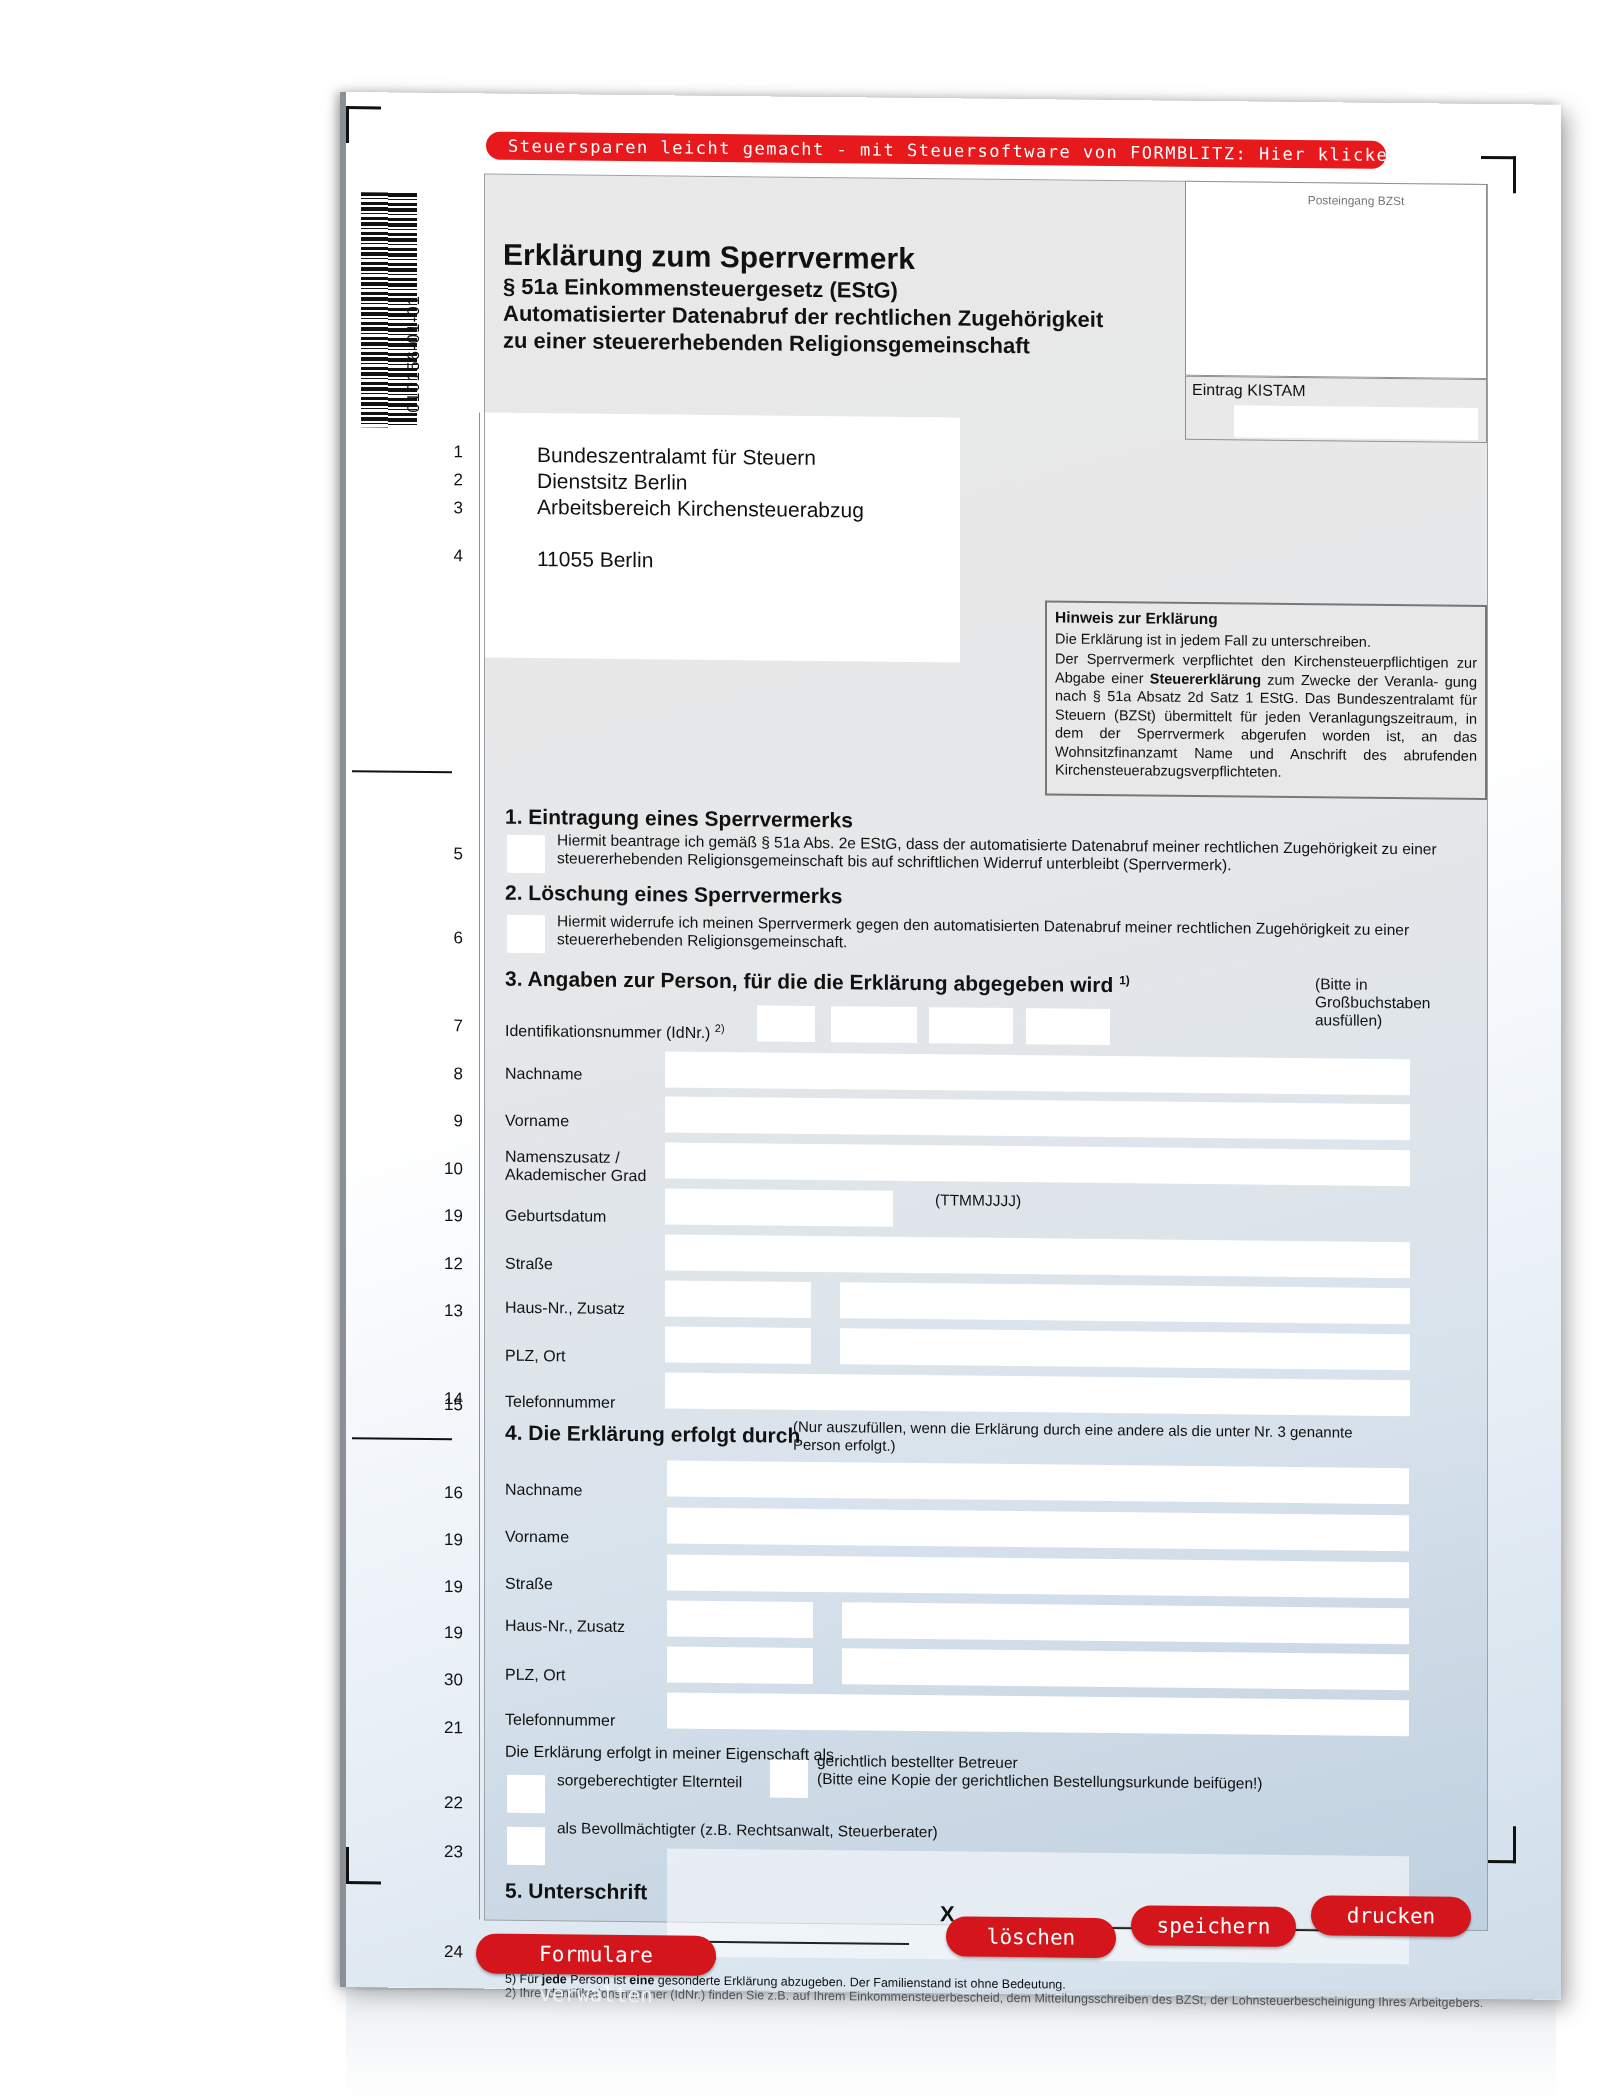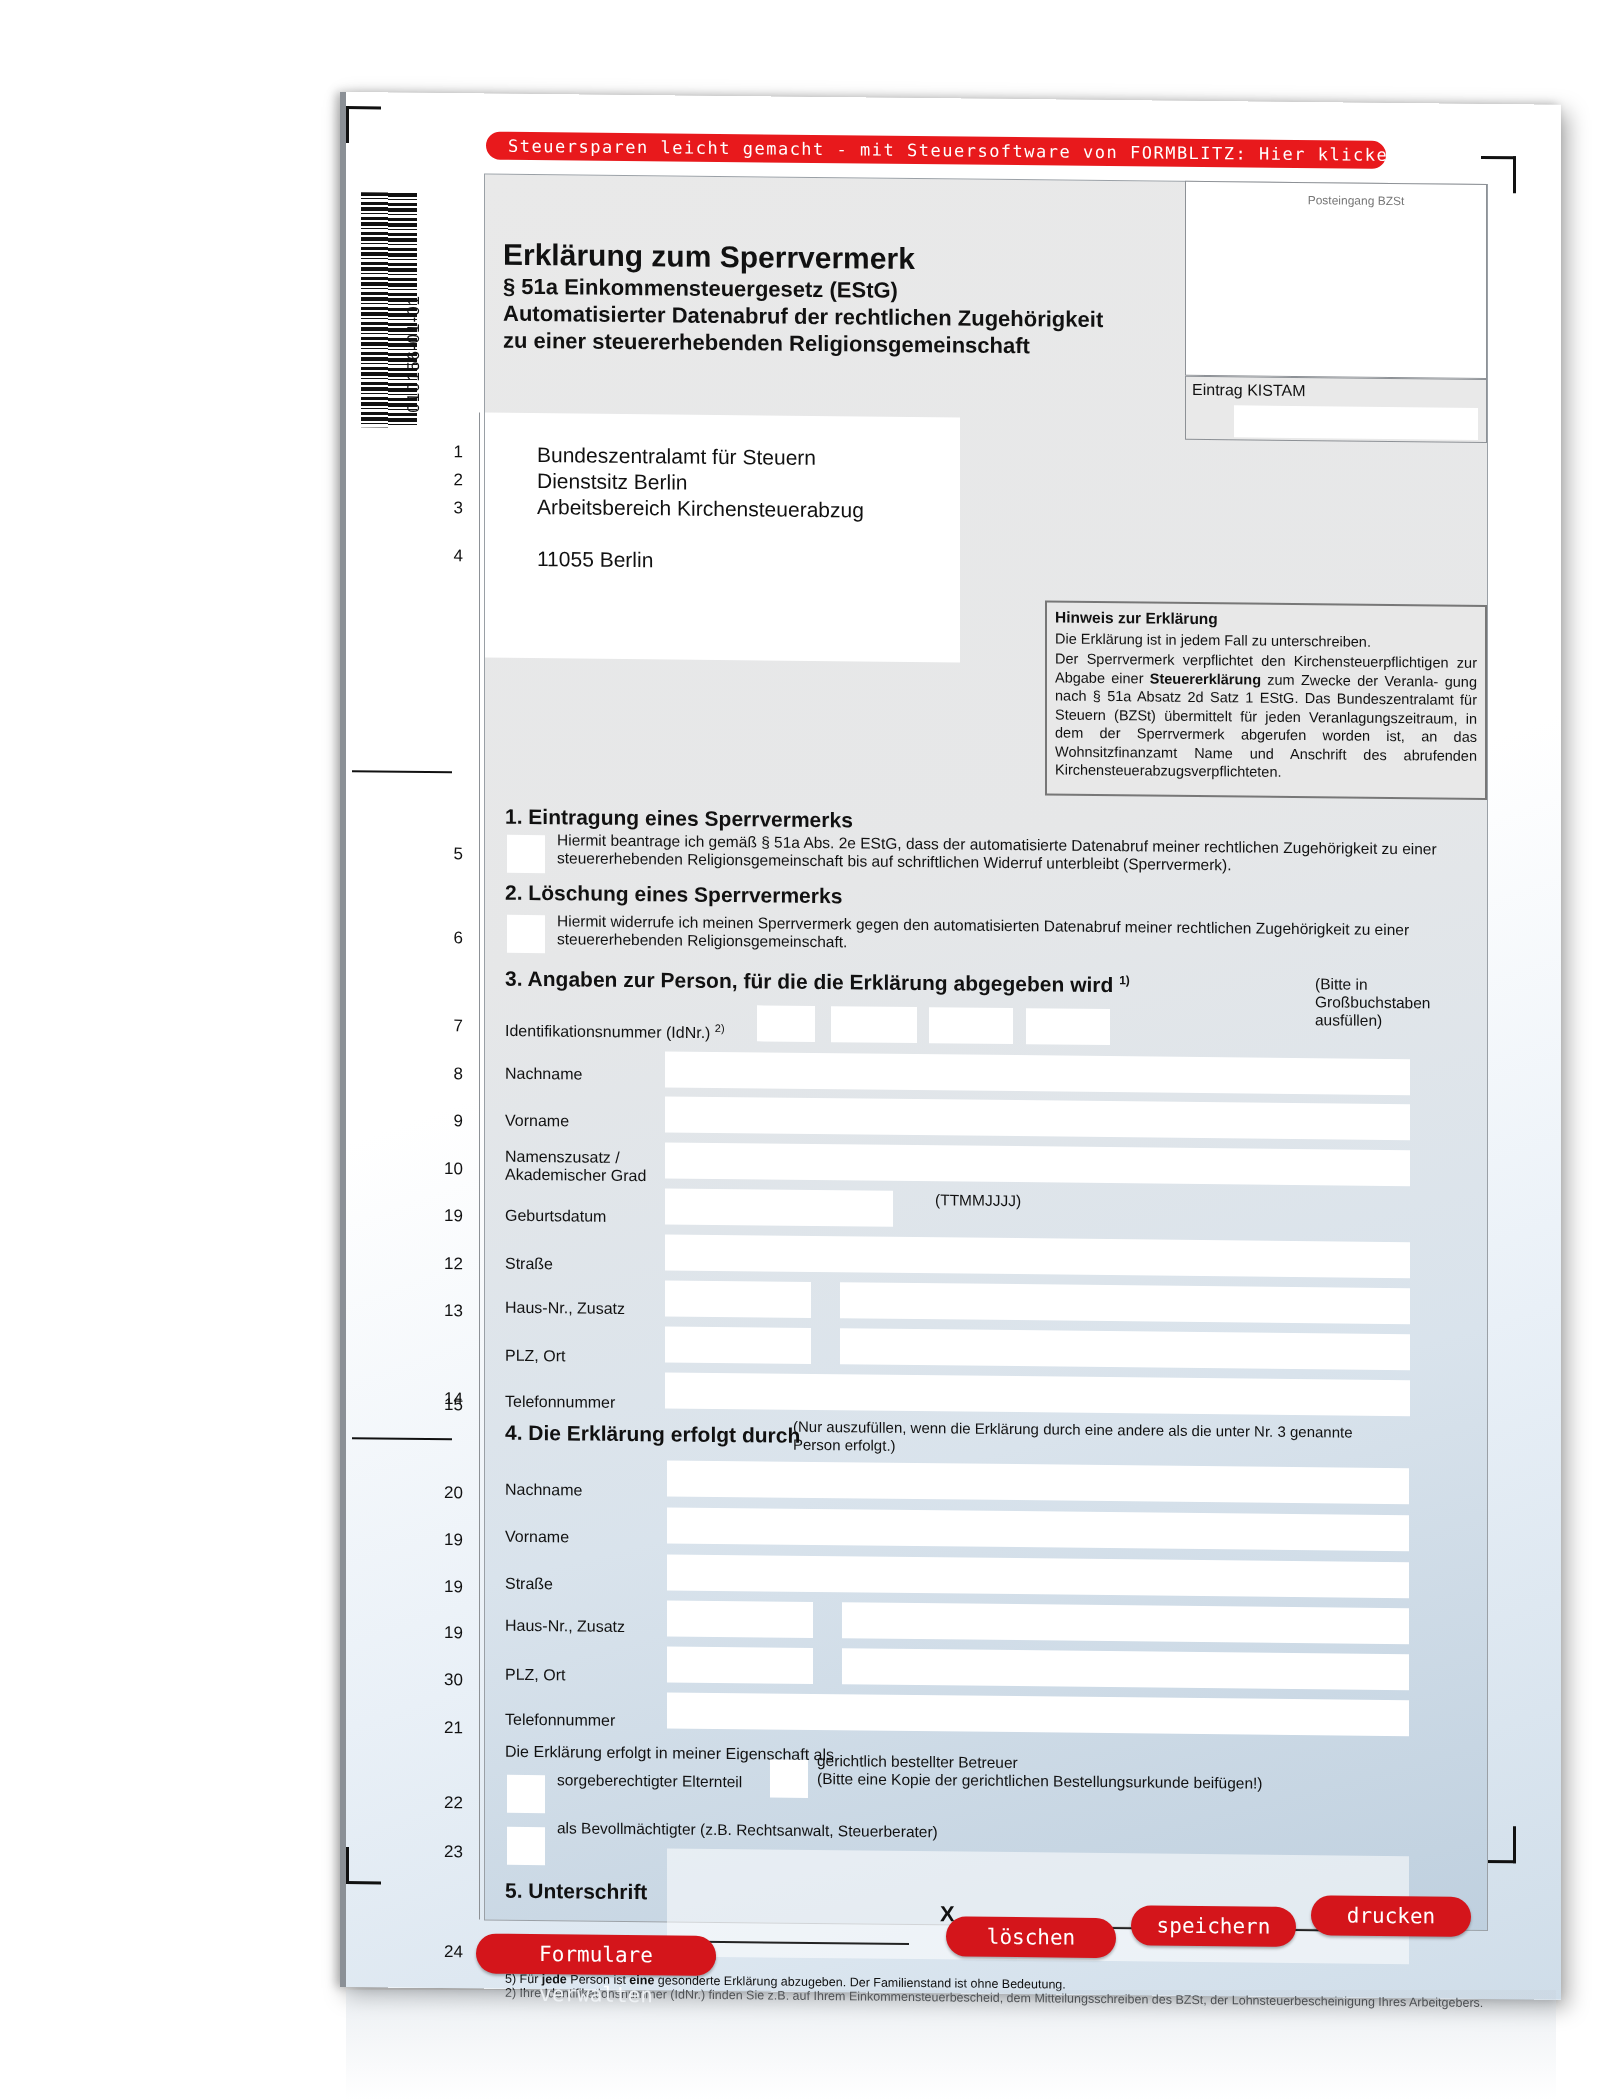--- a/index.html
+++ b/index.html
@@ -194,21 +194,21 @@
     <div class="field" style="left:355px;top:1150px;width:570px"></div>
 
     <div class="rownum" style="top:1221px">15</div>
     <div class="lbl" style="top:1218px">Telefonnummer</div>
     <div class="field" style="left:180px;top:1196px;width:745px"></div>
 
     <div class="sec" style="top:1246px">4. Die Erklärung erfolgt durch</div>
     <div class="txt" style="left:308px;top:1240px;font-size:15px">(Nur auszufüllen, wenn die Erklärung durch eine andere als die unter Nr. 3 genannte</div>
     <div class="txt" style="left:308px;top:1258px;font-size:15px">Person erfolgt.)</div>
 
-    <div class="rownum" style="top:1309px">20</div>
+    <div class="rownum" style="top:1309px">16</div>
     <div class="lbl" style="top:1306px">Nachname</div>
     <div class="field" style="left:182px;top:1284px;width:742px"></div>
 
     <div class="rownum" style="top:1356px">19</div>
     <div class="lbl" style="top:1353px">Vorname</div>
     <div class="field" style="left:182px;top:1331px;width:742px"></div>
 
     <div class="rownum" style="top:1403px">19</div>
     <div class="lbl" style="top:1400px">Straße</div>
     <div class="field" style="left:182px;top:1378px;width:742px"></div>

